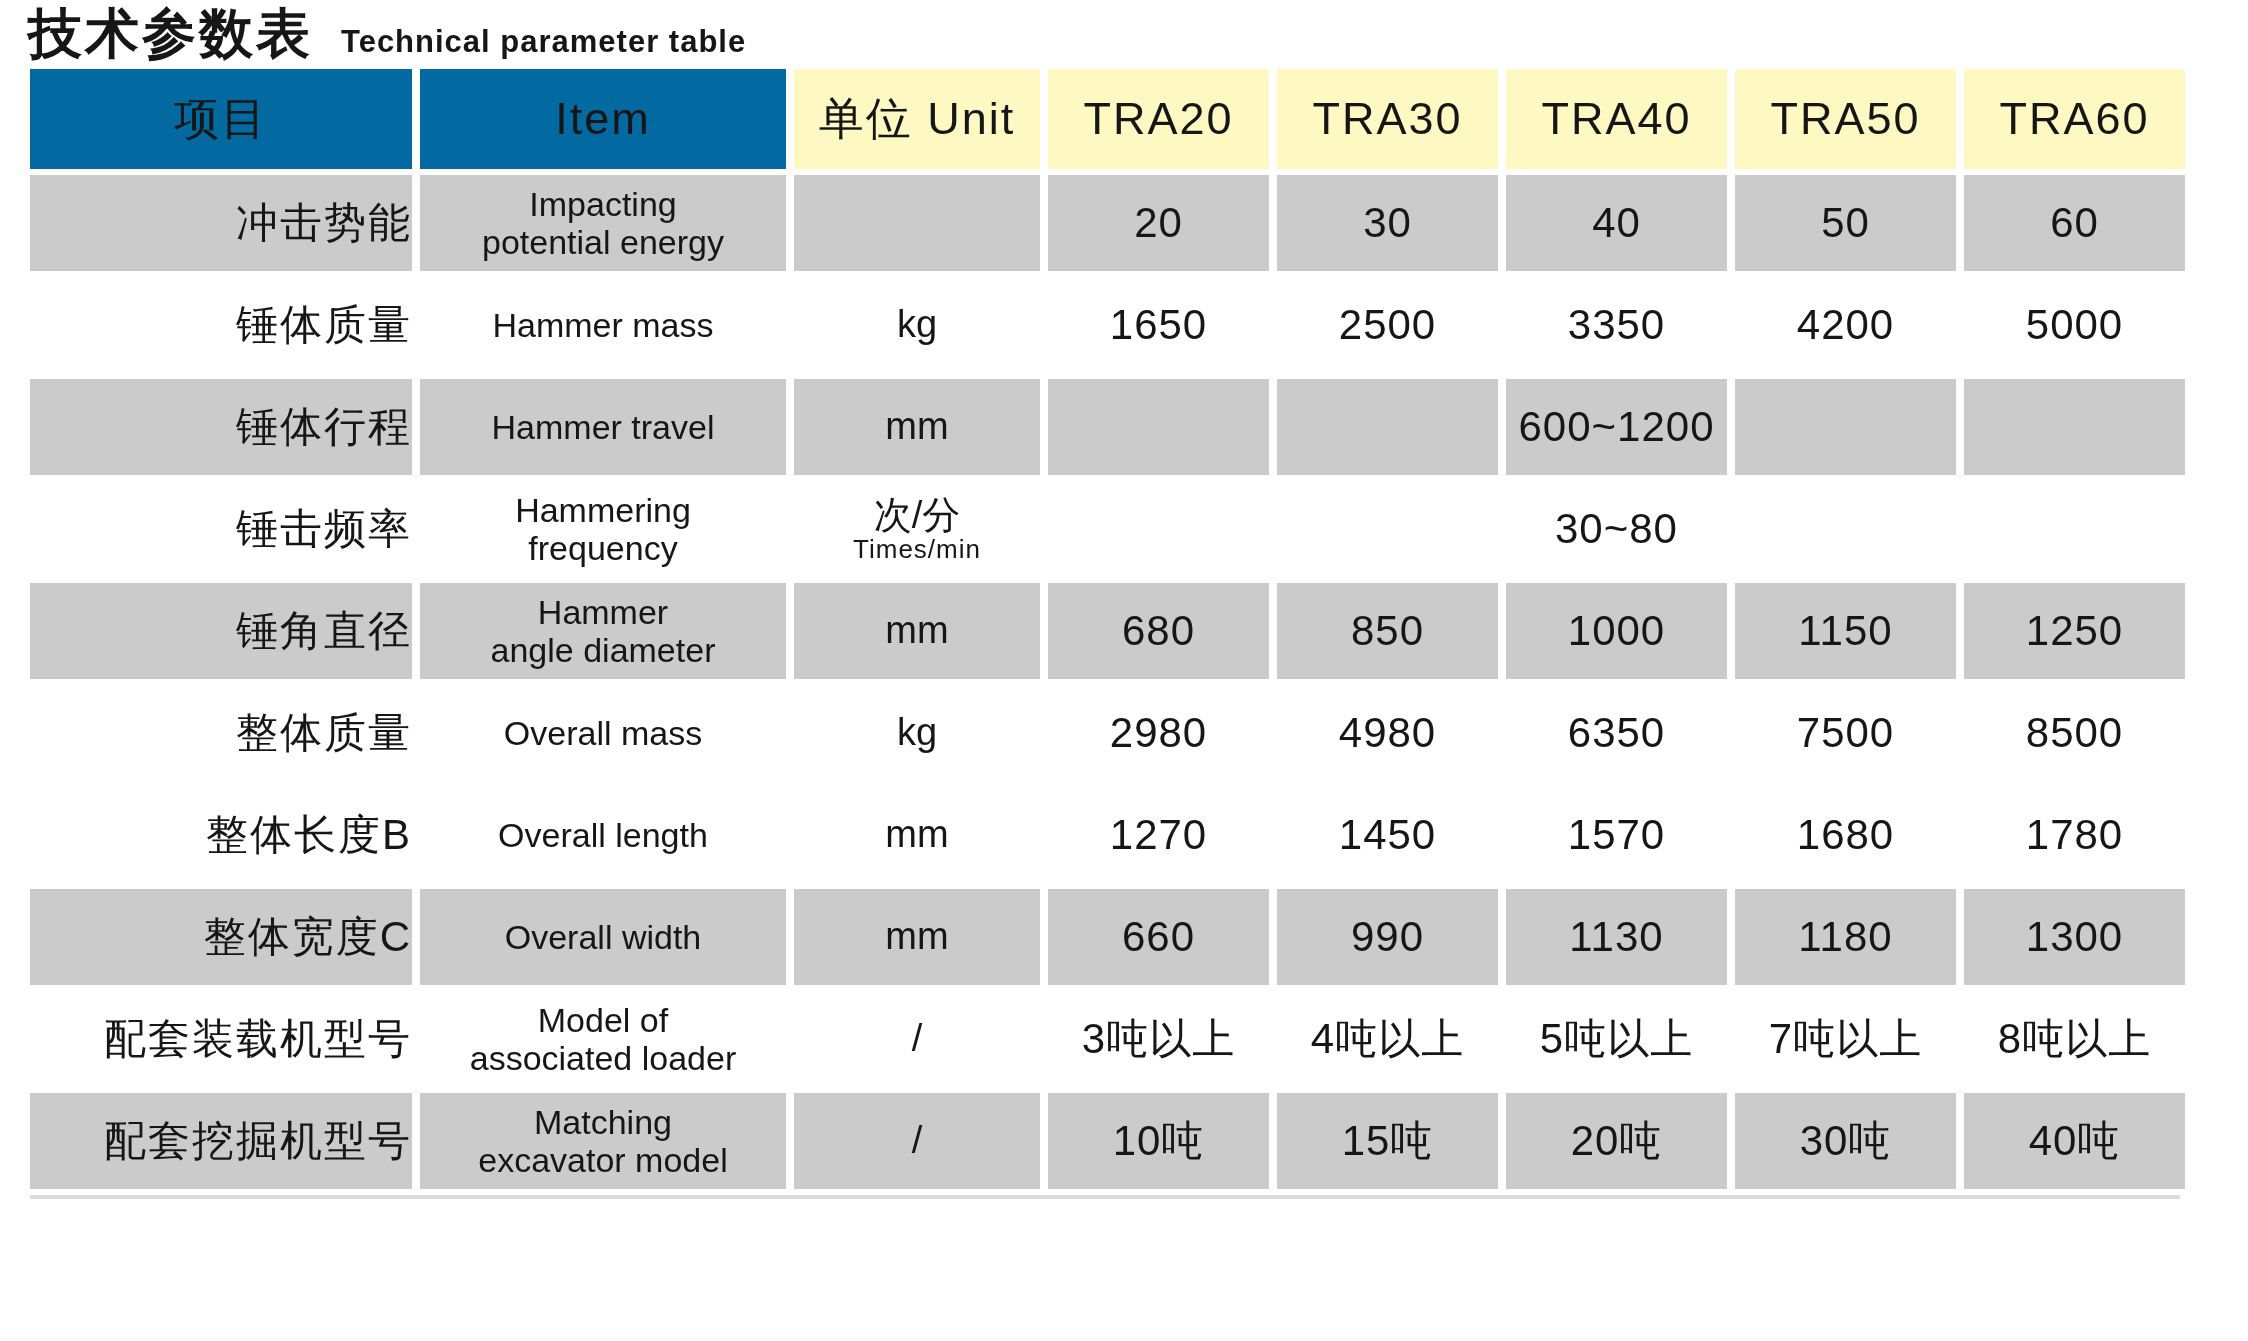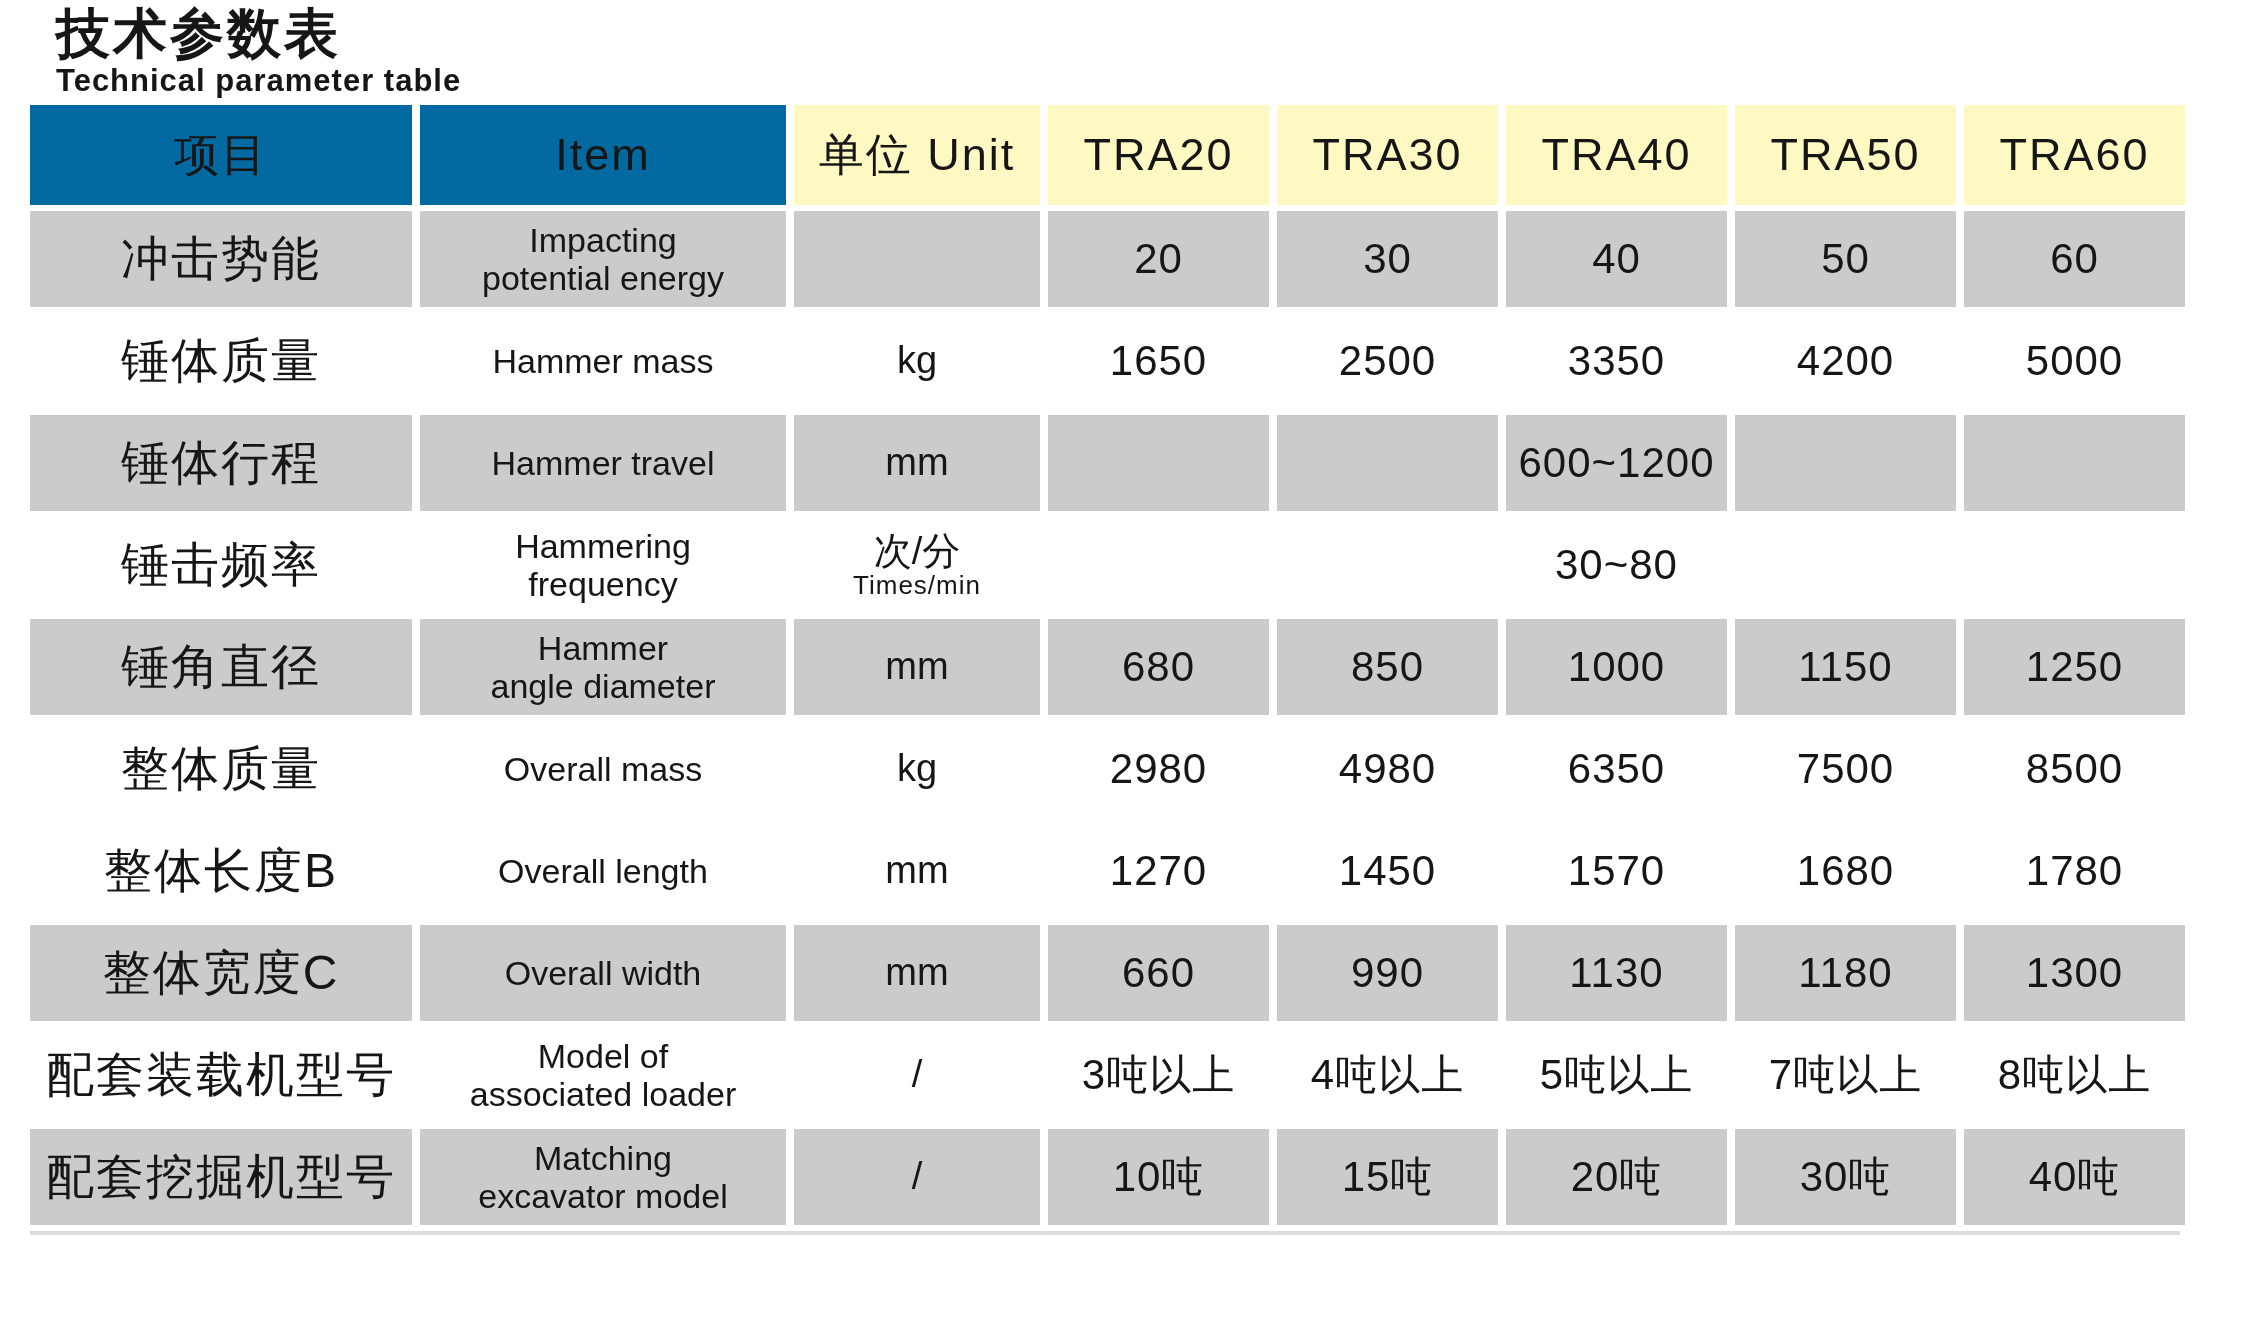--- a/index.html
+++ b/index.html
@@ -6,21 +6,21 @@
   html, body { background:#ffffff; }
   body {
     width:2248px; height:1341px;
     font-family:"Liberation Sans","DejaVu Sans",sans-serif;
     color:#161616;
     overflow:hidden;
   }
   .page { position:relative; width:2248px; height:1341px; }
 
   
-  .title-row { display:flex; align-items:baseline; padding:4px 0 0 28px;flex-direction:column; }
+  .title-row { display:flex; align-items:baseline; padding:4px 0 0 28px; }
   .title-zh { font-size:54px; font-weight:bold; letter-spacing:3px; line-height:1.1; }
   .title-en { font-size:31px; font-weight:bold; margin-left:28px; letter-spacing:1px; }
 
   
   table.spec {
     border-collapse:separate;
     border-spacing:8px 6px;
     table-layout:fixed;
     margin-left:22px;
     width:2168px;
@@ -32,21 +32,21 @@
 
   th, td { text-align:center; vertical-align:middle; font-weight:normal; overflow:hidden; }
 
   thead th { height:100px; font-size:45px; letter-spacing:2px; }
   th.hdr-red    { background:#0369a1; }
   th.hdr-yellow { background:#fef9c3; }
 
   tbody td { height:96px; background:#ffffff; }
   tr.shaded td { background:#cbcbcb; }
 
-  td.c-zh  { font-size:48px; letter-spacing:2px; white-space:pre-line; line-height:1.05; }
+  td.c-zh  { font-size:42px; letter-spacing:2px; white-space:pre-line; line-height:1.05;text-align:right; }
   td.c-en  { font-size:34px; white-space:pre-line; line-height:1.12; letter-spacing:0px;margin-top:28px; }
   td.c-unit { font-size:38px; line-height:1.05; }
   td.c-unit .unit-main { display:block; font-size:38px; }
   td.c-unit .unit-sub  { display:block; font-size:26px; letter-spacing:1px; }
   td.c-val { font-size:42px; letter-spacing:1px; }
 
   
   .bottom-rule { margin:0 0 0 30px; width:2150px; height:4px; background:#dcdcdc; }
 </style>
 </head>

